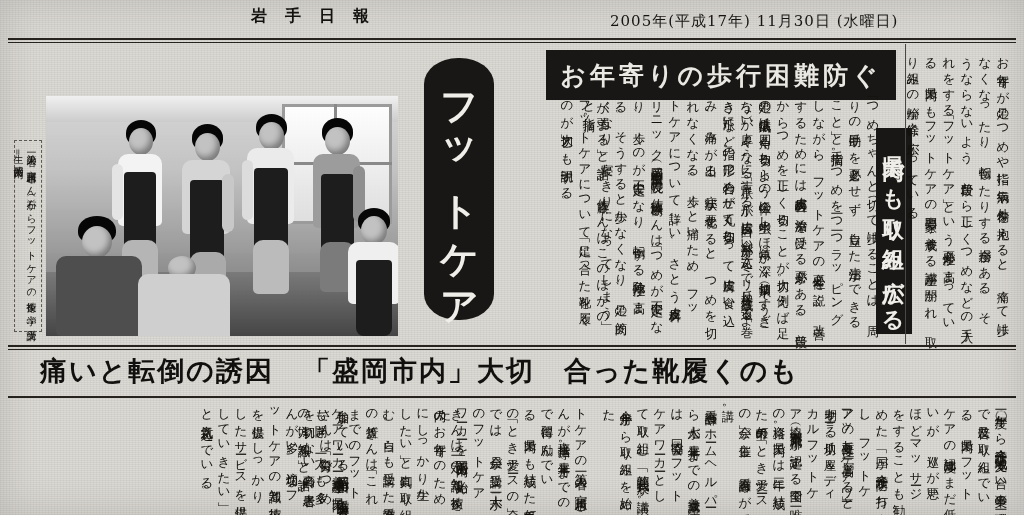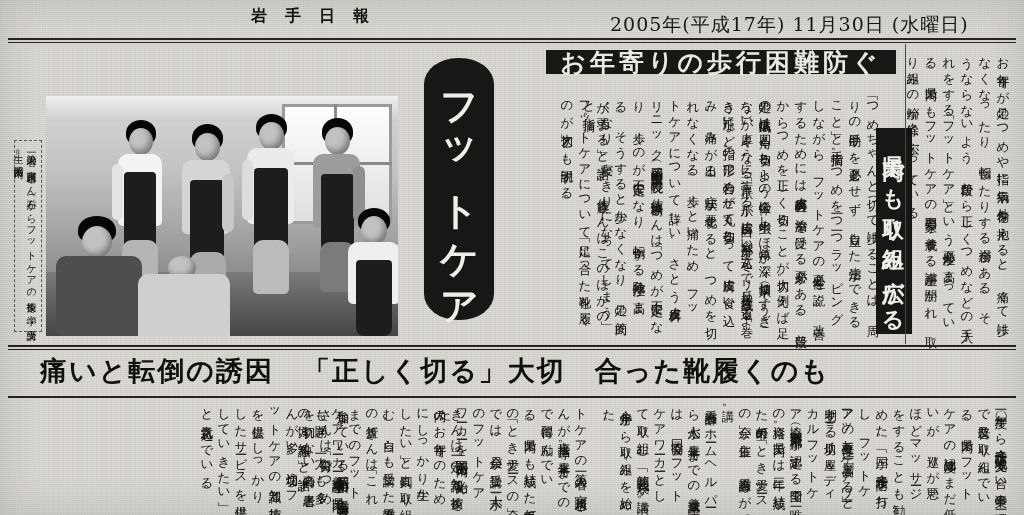--- a/index.html
+++ b/index.html
@@ -26,21 +26,21 @@
   .masthead-title{
     position:absolute;left:218px;top:6px;
     font-family:"DejaVu Serif","Liberation Serif",serif;
     font-size:16px;font-weight:700;letter-spacing:18px;
     color:#171513;
     margin-left:33px;
   }
   .masthead-date{
     position:absolute;left:610px;top:12px;
     font-family:"DejaVu Serif","Liberation Serif",serif;
-    font-size:19px;letter-spacing:1px;color:#1a1816;
+    font-size:15px;letter-spacing:1px;color:#1a1816;
     white-space:nowrap;
   }
   .rule{
     position:absolute;background:#292622;
   }
   .rule-top{left:8px;top:38px;width:1008px;height:2px;}
   .rule-top2{left:8px;top:42px;width:1008px;height:1px;}
   .rule-mid{left:8px;top:345px;width:1008px;height:2px;}
   .rule-mid2{left:8px;top:349px;width:1008px;height:1px;}
   .rule-bottom{left:8px;top:396px;width:1008px;height:2px;}
@@ -48,21 +48,21 @@
 
   
   .hl-left{
     position:absolute;left:22px;top:50px;width:360px;height:36px;
     background:#1b1917;color:#e8e6e1;
     font-family:"DejaVu Serif","Liberation Serif",serif;
     font-size:25px;font-weight:700;letter-spacing:4px;
     display:flex;align-items:center;justify-content:center;
   }
   .hl-right{
-    position:absolute;left:546px;top:50px;width:350px;height:24px;
+    position:absolute;left:546px;top:50px;width:350px;height:50px;
     background:#1b1917;color:#e8e6e1;
     font-family:"DejaVu Serif","Liberation Serif",serif;
     font-size:25px;font-weight:700;letter-spacing:4px;
     display:flex;align-items:center;justify-content:center;
   }
   
   .bigtitle{
     position:absolute;left:424px;top:58px;width:70px;height:262px;
     background:#1b1917;color:#eeece7;
     border-radius:34px/26px;
@@ -257,21 +257,21 @@
   <div class="vtext col-a">くなり、寝たきりになってしまう」と指摘。</div>
   <div class="vtext col-b">足の病気はこちらの全体の水虫のほか、爪甲（そうこう）が厚くなる「厚爪」、爪が皮膚に食い込んで反り返る「巻き爪」など。つめが丸くなって皮膚に食い込み、痛みが出る。症状が悪化すると、つめを切れなくなる。歩くと痛いため、フットケアについて詳しい、さとう皮膚科クリニック（盛岡市松園三丁目）院長の佐藤慎樹さんは「つめが不安定になり、歩くのが不安定になり、転倒する危険性が高まる。そうすると歩かなくなり、足の筋肉が弱まる」と話す。佐藤さんはこのほかのフットケアについて「足に合った靴を履くのが大切」とも説明する。</div>
   <div class="vtext col-c">「つめちゃんと切って歩けることは、周りの手助けを必要とせず、自立した生活ができること」と手指摘。つめを一つ一つラッピングしながら、フットケアの必要性を説く。改善するためには皮膚科医の治療を受ける必要がある。普段からつめを正しく切ることが大切。例えば足の爪は四角く切るようにし、角は深く切りすぎないようにする。白い部分が一ミリ程度残るように、指の形に合わせて切る。</div>
 
   <div class="kenai">県内でも取り組み広がる</div>
   <div class="rule rule-right-col"></div>
   <div class="vtext col-right">お年寄りが足のつめや指に病気や外傷を抱えると、痛くて歩けなくなったり、転倒したりする場合がある。そうならないよう、普段から正しくつめなどの手入れをする「フットケア」という必要性が高まっている。県内でもフットケアの専門家を養成する講座が開かれ、取り組みの輪が徐々に広がっている。</div>
 
   <div class="rule rule-mid"></div>
   <div class="rule rule-mid2"></div>
-  <div class="subhead">痛いと転倒の誘因　「正しく切る」大切　合った靴履くのも</div>
+  <div class="subhead">痛いと転倒の誘因　「盛岡市内」大切　合った靴履くのも</div>
   <div class="rule rule-bottom"></div>
 
 
   <div class="vtext bot-a">参加している盛岡市川目の看護師大岩容子さんは「自分でつめを切れない高齢の患者さんが多い。適切なフットケアの知識と技術を提供ししっかりしたサービスを提供していきたい」と意気込んでいる。</div>
   <div class="vtext bot-b">きんは「一定の知識と技術を県内のお年寄りのためにしっかり生かしたい」と真剣に取り組む。自らも受講した看護師の折笠さんは「これまでのフットケアワーカー養成講座を県内でも開き、一人でも多くの方に知識を」と話す。</div>
   <div class="vtext bot-c">トケアの第一人者の宮川晴忌さんが直接指導。来年二月までの予定で習得に励んでいる。県内でも結成した矢巾町の「とき愛ナースの会」では、会員が受講し二十一人が専門のフットケアワーカーを盛岡市内で始めた。</div>
   <div class="vtext bot-d">看護師やホームヘルパーら七人が来年二月までの養成講座は、同協会でフットケアワーカーとして取り組む。「笠間我代表」が講演。今年十月から取り組みを始めた。</div>
   <div class="vtext bot-e">フットケアワーカー＝爪切り屋＆ディカルフットケア協会（本部東京都）が認定する全国で唯一の資格。県内では三年に結成した矢巾町の「とき愛ナースの会」が主催し、看護師らが受講。</div>
   <div class="vtext bot-f">〇〇一年度から介護予防・地域支え合い事業の一環で普及に取り組んでいる。県内でフットケアの認知度はまだ低いが、巡りが悪いほどマッサージをすることも勧めた。「国が介護予防を打ち出し、フットケアの重要性は一層高まる」と説明する。</div>
 

